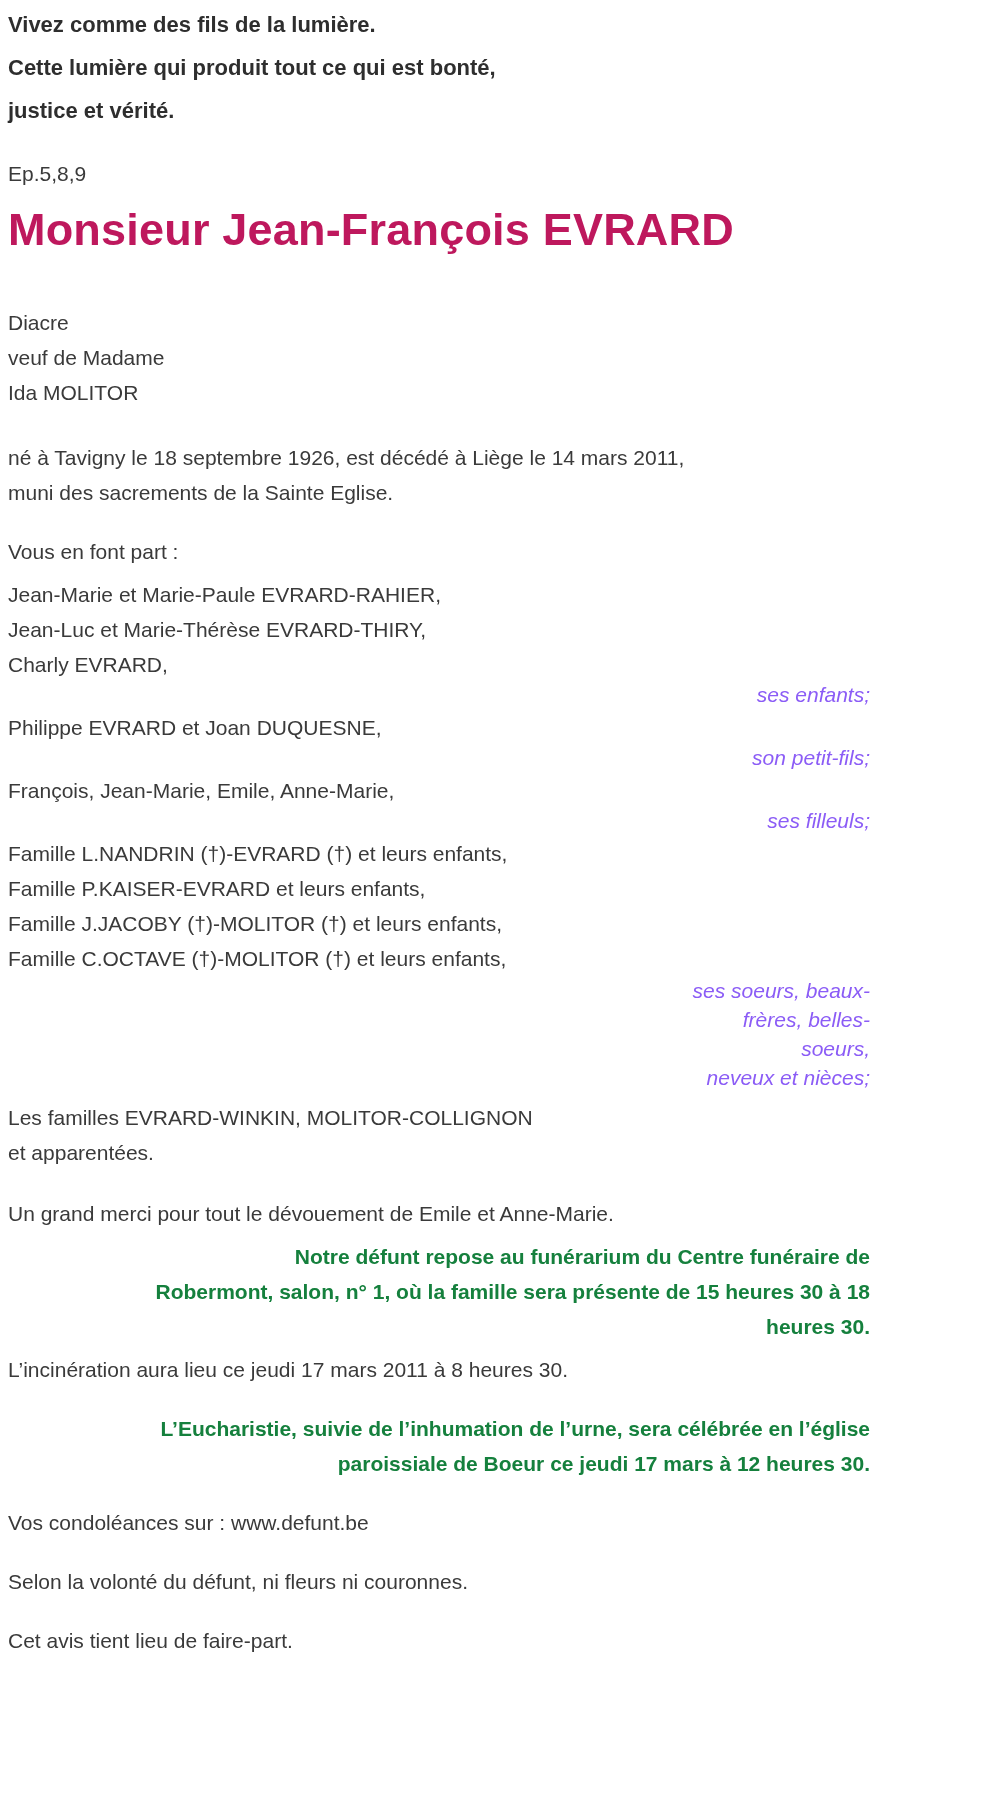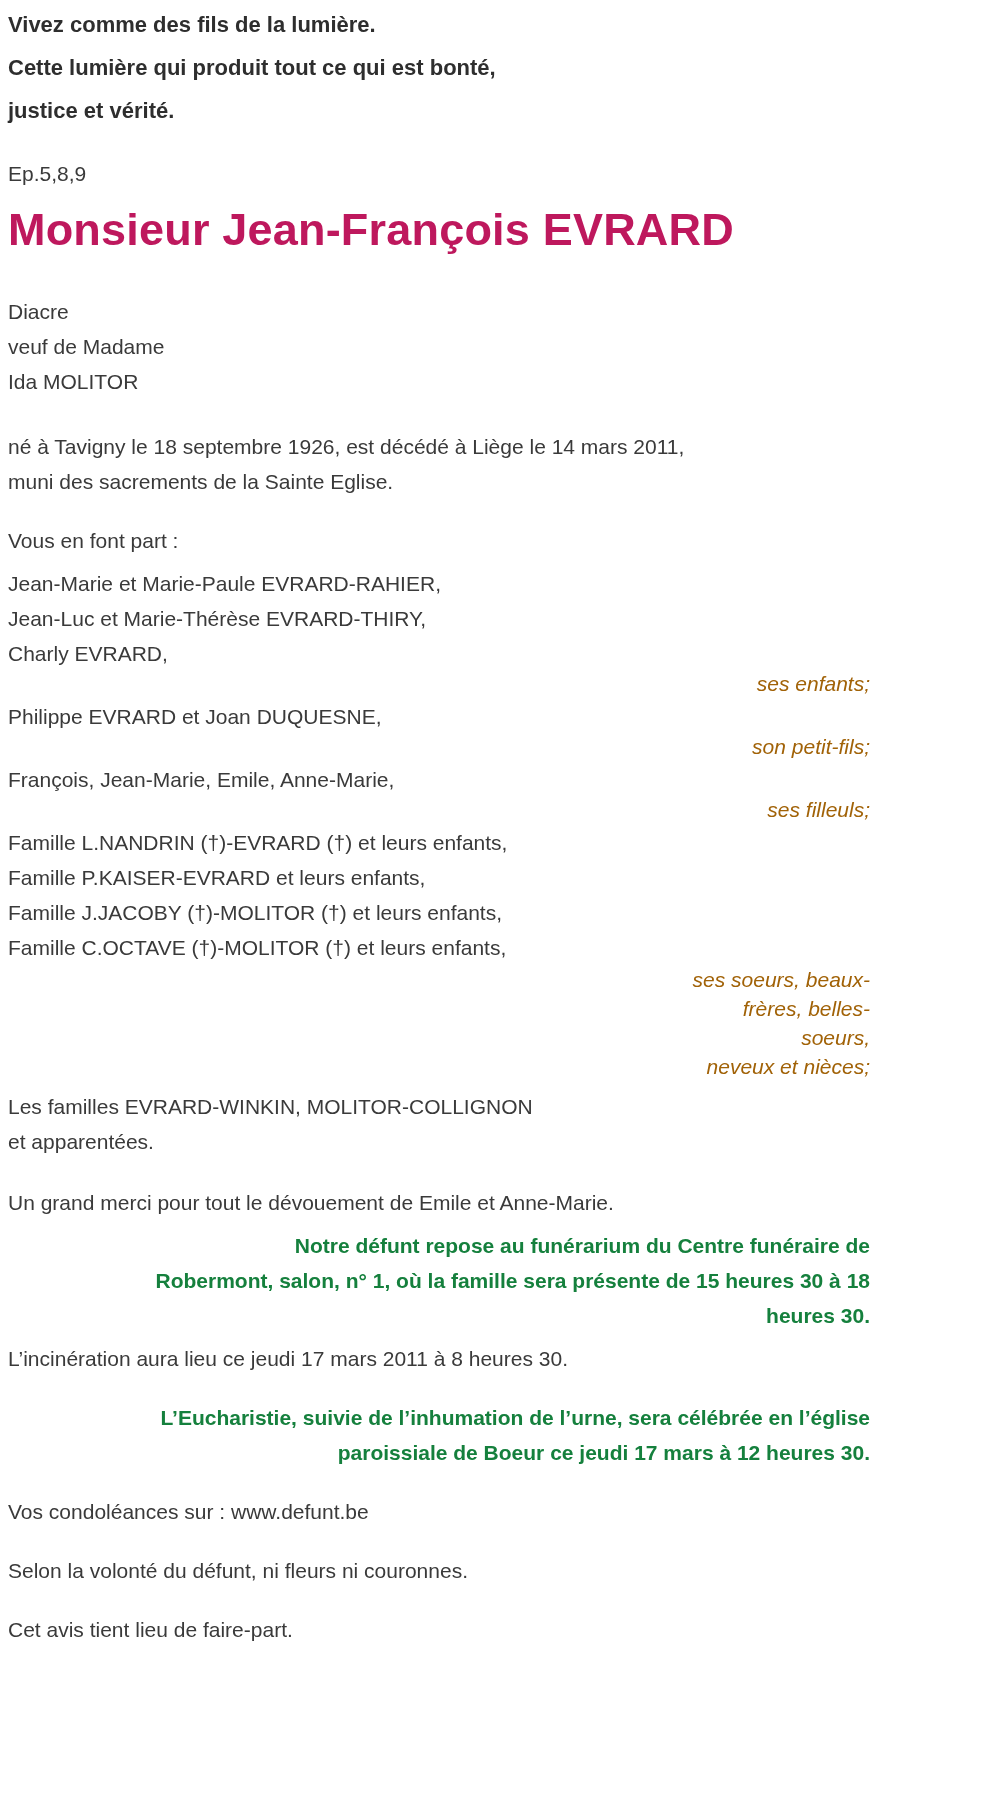--- a/index.html
+++ b/index.html
@@ -31,36 +31,36 @@
       margin-top: 33px;
     }
     .title {
       font-size: 45px;
       line-height: 42px;
       font-weight: 700;
       color: #be185d;
       margin-top: 20px;
       letter-spacing: 0.2px;
     }
-    .status { margin-top: 43px; }
+    .status { margin-top: 54px; }
     .body-line,
     .status p {
       font-size: 21px;
       line-height: 35px;
     }
     .strong {
       font-weight: 700;
       color: #15803d;
       text-align: right;
     }
     .relation-block {
       text-align: right;
       font-style: italic;
       font-size: 21px;
-      color: #a16207;
+      color: #8b5cf6;
     }
     .relation-block p { line-height: 26px; }
     .relation-block.multi p { line-height: 29px; }
     .group { margin-top: 2px; }
     .mt-30 { margin-top: 30px; }
     .mt-26 { margin-top: 26px; }
     .mt-10 { margin-top: 24px; }
     .mt-8  { margin-top: 8px; }
   </style>
 </head>

